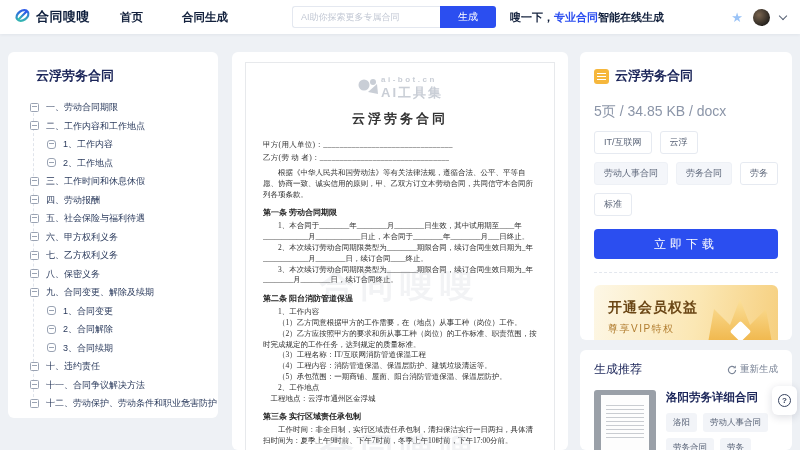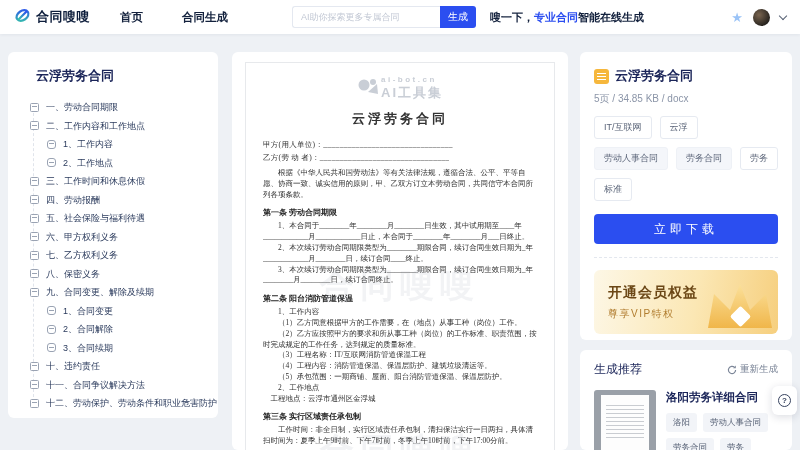--- a/index.html
+++ b/index.html
@@ -11,21 +11,21 @@
             display:flex; align-items:center; padding:0 14px; z-index:6;
             box-shadow:0 1px 3px rgba(20,30,60,.06); }
   .logo { display:flex; align-items:center; gap:5px; cursor:pointer; }
   .logo-text { font-size:13px; font-weight:bold; color:#0e1e3c; letter-spacing:.5px; }
   .nav { display:flex; gap:39px; margin-left:30px; }
   .nav-item { font-size:11.5px; font-weight:bold; color:#13213d; cursor:pointer; }
   .searchwrap { display:flex; margin-left:64px; }
   .searchwrap input { width:148px; height:22px; border:1px solid #e4e8f0; border-right:none;
             border-radius:3px 0 0 3px; font-size:9px; padding:0 8px; color:#333; outline:none; }
   .searchwrap input::placeholder { color:#c2c8d4; }
-  .search-btn { width:36px; height:22px; background:#2b4ef0; color:#fff; font-size:10px;
+  .search-btn { width:56px; height:22px; background:#2b4ef0; color:#fff; font-size:10px;
             border:none; border-radius:0 3px 3px 0; cursor:pointer; }
   .tagline { margin-left:14px; font-size:11px; font-weight:bold; color:#13213d; }
   .tagline .hl { color:#2b4ef0; }
   .header-right { margin-left:auto; display:flex; align-items:center; gap:10px; }
   .star { color:#9ac3f7; font-size:13px; cursor:pointer; }
   .avatar { width:17px; height:17px; border-radius:50%; cursor:pointer;
             background:radial-gradient(circle at 35% 35%, #7a6550, #23201c 75%); }
   .chev { width:6px; height:6px; border-left:1.5px solid #566073; border-bottom:1.5px solid #566073;
           transform:rotate(-45deg); margin-top:-3px; cursor:pointer; }
 
@@ -62,21 +62,21 @@
   .doc h3 { font-size:8px; line-height:11px; margin:7px 0 3px; color:#222; }
   .intro { margin-top:4px; }
 
   
   .panel { left:580px; top:52px; width:212px; height:288px; padding:15px 14px; overflow:hidden; }
   .p-titlerow { display:flex; align-items:center; gap:6px; }
   .docicon { width:15px; height:15px; border-radius:3px; background:#f6b73c; position:relative; flex:0 0 15px; }
   .docicon::before { content:""; position:absolute; left:3px; right:3px; top:4px; height:1.5px; background:#fff;
                      box-shadow:0 3px 0 #fff, 0 6px 0 #fff; }
   .p-title { font-size:13px; font-weight:bold; color:#1b2559; }
-  .p-meta { font-size:10px; color:#8b95a8; margin:7px 0 10px; }
+  .p-meta { font-size:14px; color:#8b95a8; margin:18px 0 10px; }
   .tags { display:flex; flex-wrap:wrap; gap:8px; }
   .tag { font-size:9px; color:#5a6478; border:1px solid #e6eaf1; background:#fff;
          border-radius:3px; padding:4px 9px; cursor:pointer; }
   .tag.filled { background:#f4f6fa; border-color:#eef1f6; }
   .dl-btn { width:100%; height:30px; margin-top:13px; background:#2b4ef0; color:#fff;
             font-size:12px; border:none; border-radius:4px; cursor:pointer; letter-spacing:4px; }
   .dash { border-top:1px dashed #e3e7ee; margin:13px 0 12px; }
   .vip { position:relative; height:64px; border-radius:6px; overflow:hidden; cursor:pointer;
          background:linear-gradient(100deg,#fdf7e6 0%,#fbe7b4 55%,#f6cf7e 100%); padding:14px 0 0 14px; }
   .vip-title { font-size:14px; font-weight:bold; color:#6b4716; letter-spacing:1px; }

